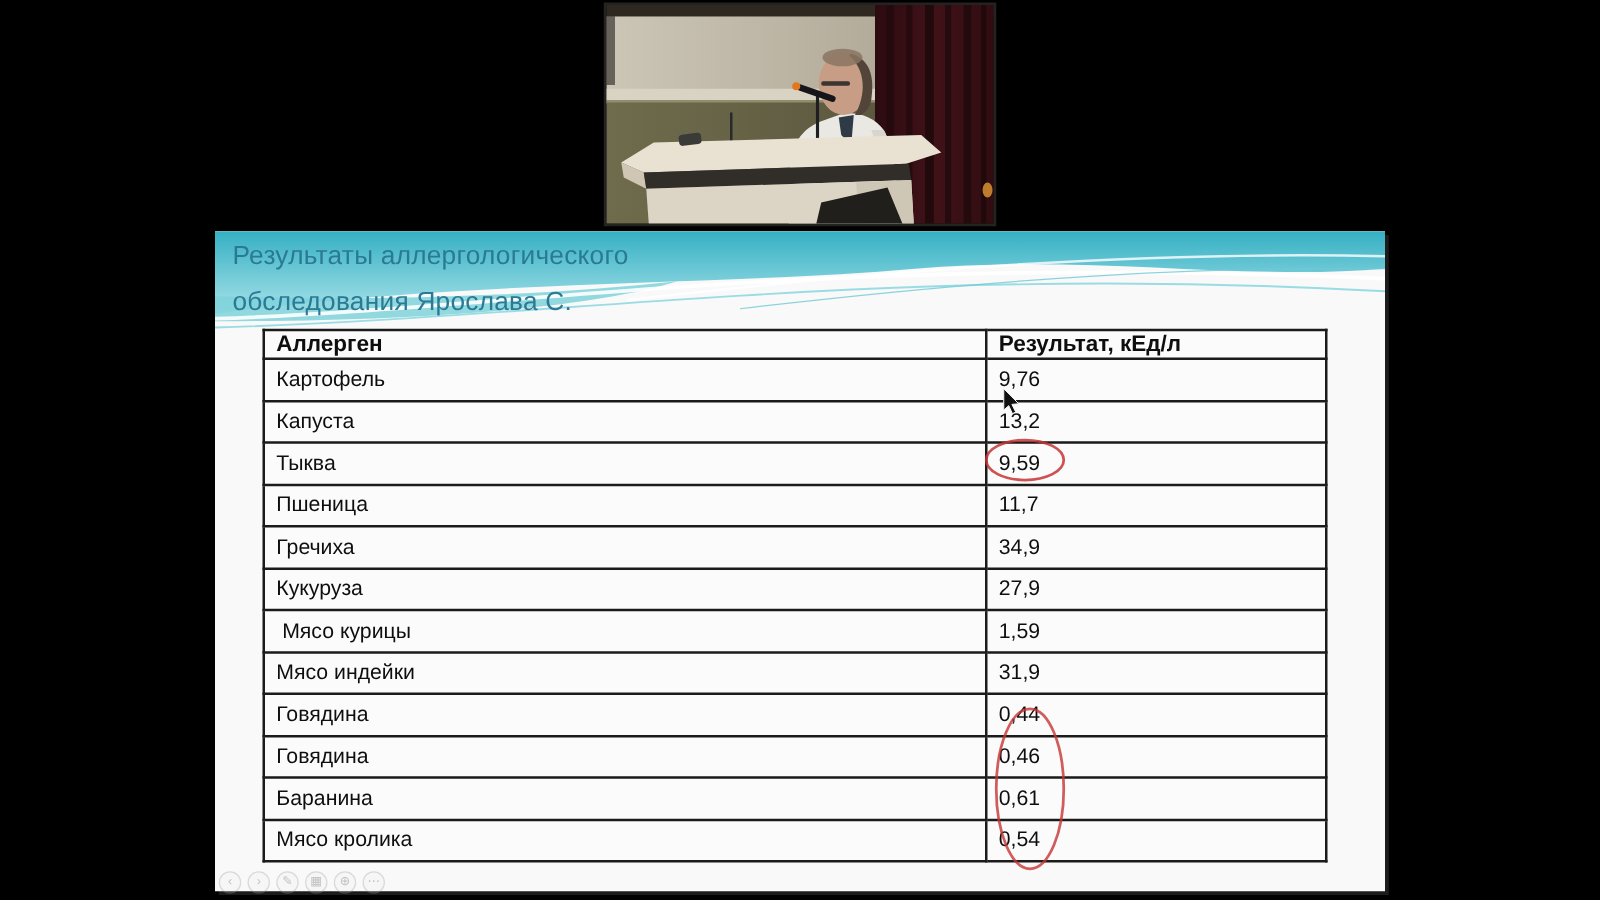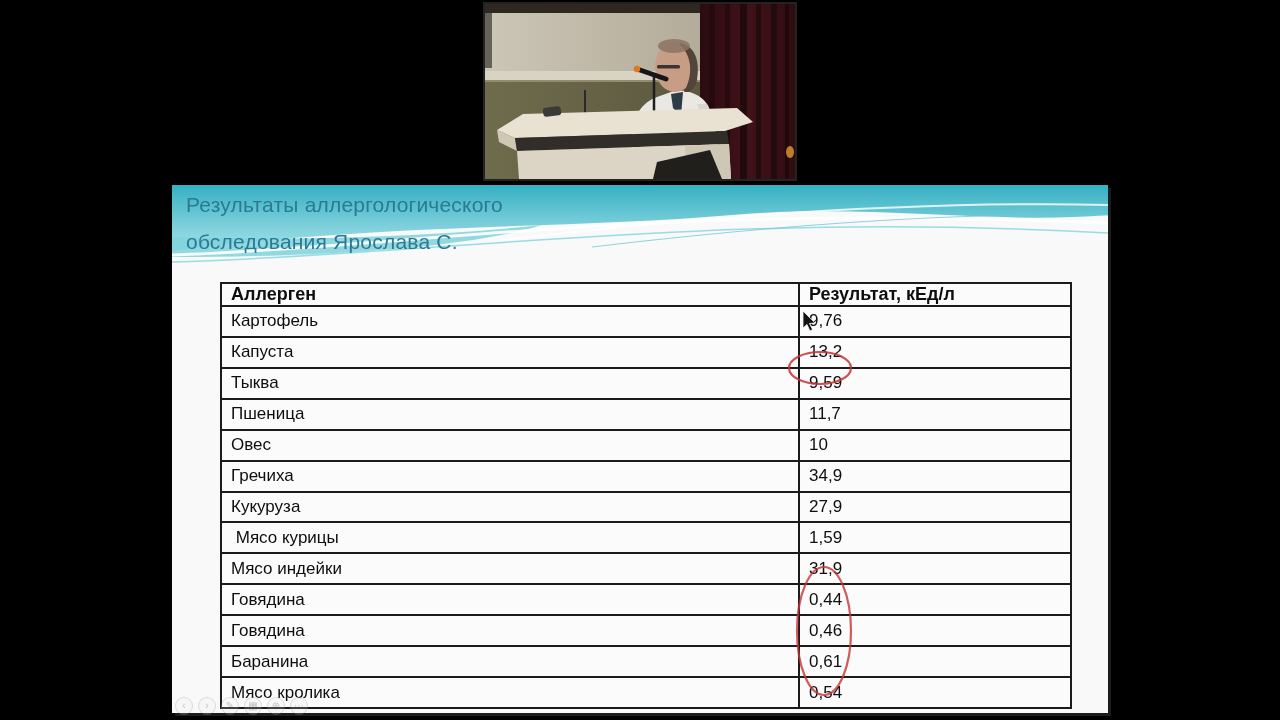--- a/index.html
+++ b/index.html
@@ -21,22 +21,22 @@
   .wave-svg { position:absolute; left:0; top:0; pointer-events:none; }
   .slide-title {
     position:absolute; left:14px; top:1px; margin:0;
     font-size:21px; font-weight:400; line-height:37px;
     letter-spacing:0.2px; z-index:2;
   }
   .slide-title span { display:block; }
 
   
   .allergen-table {
-    position:absolute; left:48px; top:78px; width:850px; height:427px;
-    border-collapse:collapse; table-layout:fixed; z-index:2;margin-top:19px;
+    position:absolute; left:38px; top:78px; width:850px; height:427px;
+    border-collapse:collapse; table-layout:fixed; z-index:2;
   }
   .allergen-table col.c1 { width:578px; }
   .allergen-table col.c2 { width:272px; }
   .allergen-table th, .allergen-table td {
     border:2px solid #1b1b1b; background:#fbfbfb;
     padding:0 6px 0 9px; vertical-align:middle; text-align:left;
     font-size:17px; color:#0e0e0e; overflow:hidden; white-space:nowrap;
   }
   .allergen-table th { font-weight:700; font-size:18px; }
 
@@ -172,24 +172,20 @@
           </tr>
           <tr>
             <td>Тыква</td>
             <td>9,59</td>
           </tr>
           <tr>
             <td>Пшеница</td>
             <td>11,7</td>
           </tr>
           <tr>
-            <td>Овес</td>
-            <td>10</td>
-          </tr>
-          <tr>
             <td>Гречиха</td>
             <td>34,9</td>
           </tr>
           <tr>
             <td>Кукуруза</td>
             <td>27,9</td>
           </tr>
           <tr>
             <td>&nbsp;Мясо курицы</td>
             <td>1,59</td>

